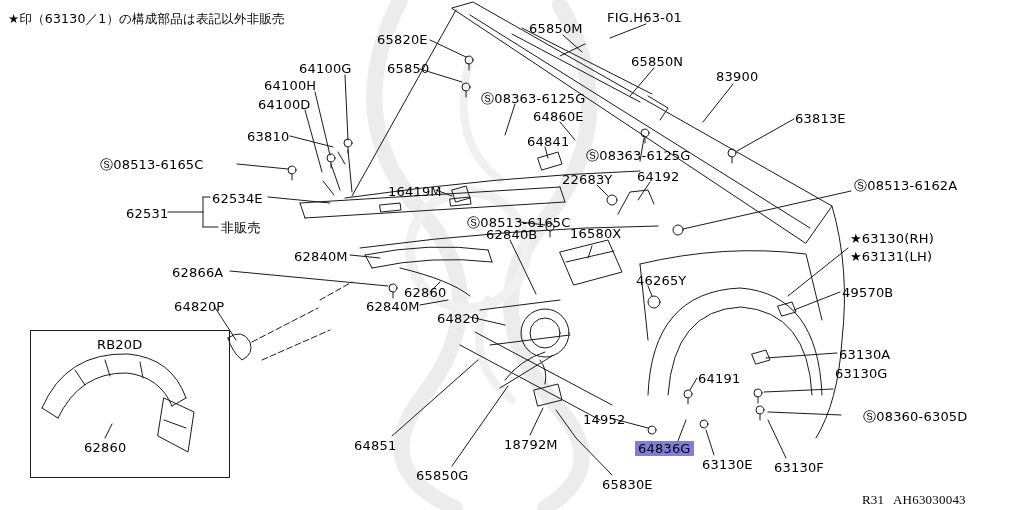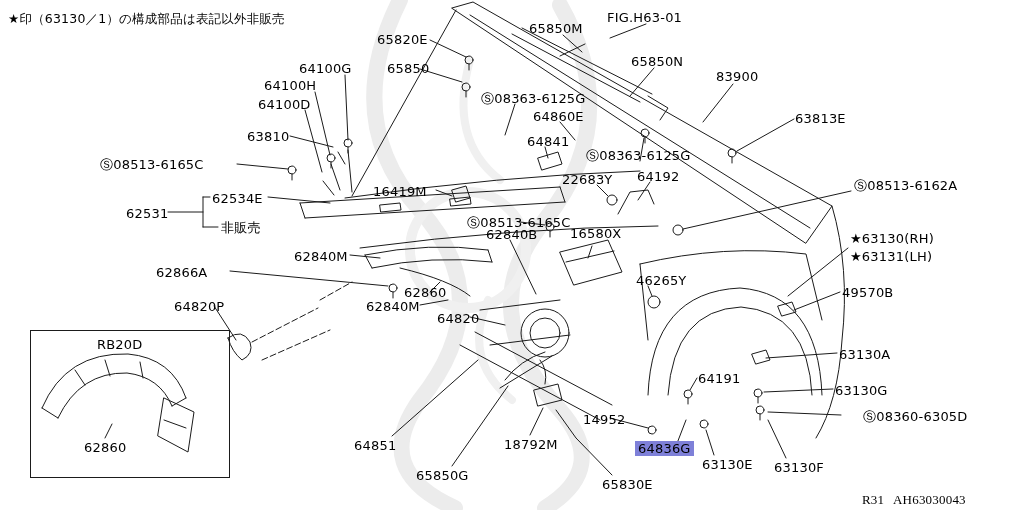--- a/index.html
+++ b/index.html
@@ -189,40 +189,40 @@
   <span class="lbl" style="left:481px;top:91px">Ⓢ08363-6125G</span>
   <span class="lbl" style="left:533px;top:109px">64860E</span>
   <span class="lbl" style="left:795px;top:111px">63813E</span>
   <span class="lbl" style="left:247px;top:129px">63810</span>
   <span class="lbl" style="left:527px;top:134px">64841</span>
   <span class="lbl" style="left:586px;top:148px">Ⓢ08363-6125G</span>
   <span class="lbl" style="left:100px;top:157px">Ⓢ08513-6165C</span>
   <span class="lbl" style="left:562px;top:172px">22683Y</span>
   <span class="lbl" style="left:637px;top:169px">64192</span>
   <span class="lbl" style="left:854px;top:178px">Ⓢ08513-6162A</span>
-  <span class="lbl" style="left:373px;top:184px">16419M</span>
+  <span class="lbl" style="left:388px;top:184px">16419M</span>
   <span class="lbl" style="left:212px;top:191px">62534E</span>
   <span class="lbl" style="left:126px;top:206px">62531</span>
   <span class="lbl" style="left:221px;top:220px">非販売</span>
   <span class="lbl" style="left:467px;top:215px">Ⓢ08513-6165C</span>
   <span class="lbl" style="left:486px;top:227px">62840B</span>
   <span class="lbl" style="left:570px;top:226px">16580X</span>
   <span class="lbl" style="left:850px;top:231px">★63130(RH)</span>
   <span class="lbl" style="left:850px;top:249px">★63131(LH)</span>
   <span class="lbl" style="left:294px;top:249px">62840M</span>
-  <span class="lbl" style="left:156px;top:265px">62866A</span>
+  <span class="lbl" style="left:172px;top:265px">62866A</span>
   <span class="lbl" style="left:636px;top:273px">46265Y</span>
   <span class="lbl" style="left:842px;top:285px">49570B</span>
   <span class="lbl" style="left:404px;top:285px">62860</span>
   <span class="lbl" style="left:366px;top:299px">62840M</span>
   <span class="lbl" style="left:437px;top:311px">64820</span>
   <span class="lbl" style="left:174px;top:299px">64820P</span>
   <span class="lbl" style="left:839px;top:347px">63130A</span>
   <span class="lbl" style="left:698px;top:371px">64191</span>
-  <span class="lbl" style="left:835px;top:383px">63130G</span>
+  <span class="lbl" style="left:835px;top:366px">63130G</span>
   <span class="lbl" style="left:863px;top:409px">Ⓢ08360-6305D</span>
   <span class="lbl" style="left:583px;top:412px">14952</span>
   <span class="lbl" style="left:354px;top:438px">64851</span>
   <span class="lbl" style="left:504px;top:437px">18792M</span>
   <span class="lbl" style="left:702px;top:457px">63130E</span>
   <span class="lbl" style="left:774px;top:460px">63130F</span>
   <span class="lbl" style="left:416px;top:468px">65850G</span>
   <span class="lbl" style="left:602px;top:477px">65830E</span>
 
   <span class="lbl hl" style="left:635px;top:441px">64836G</span>

